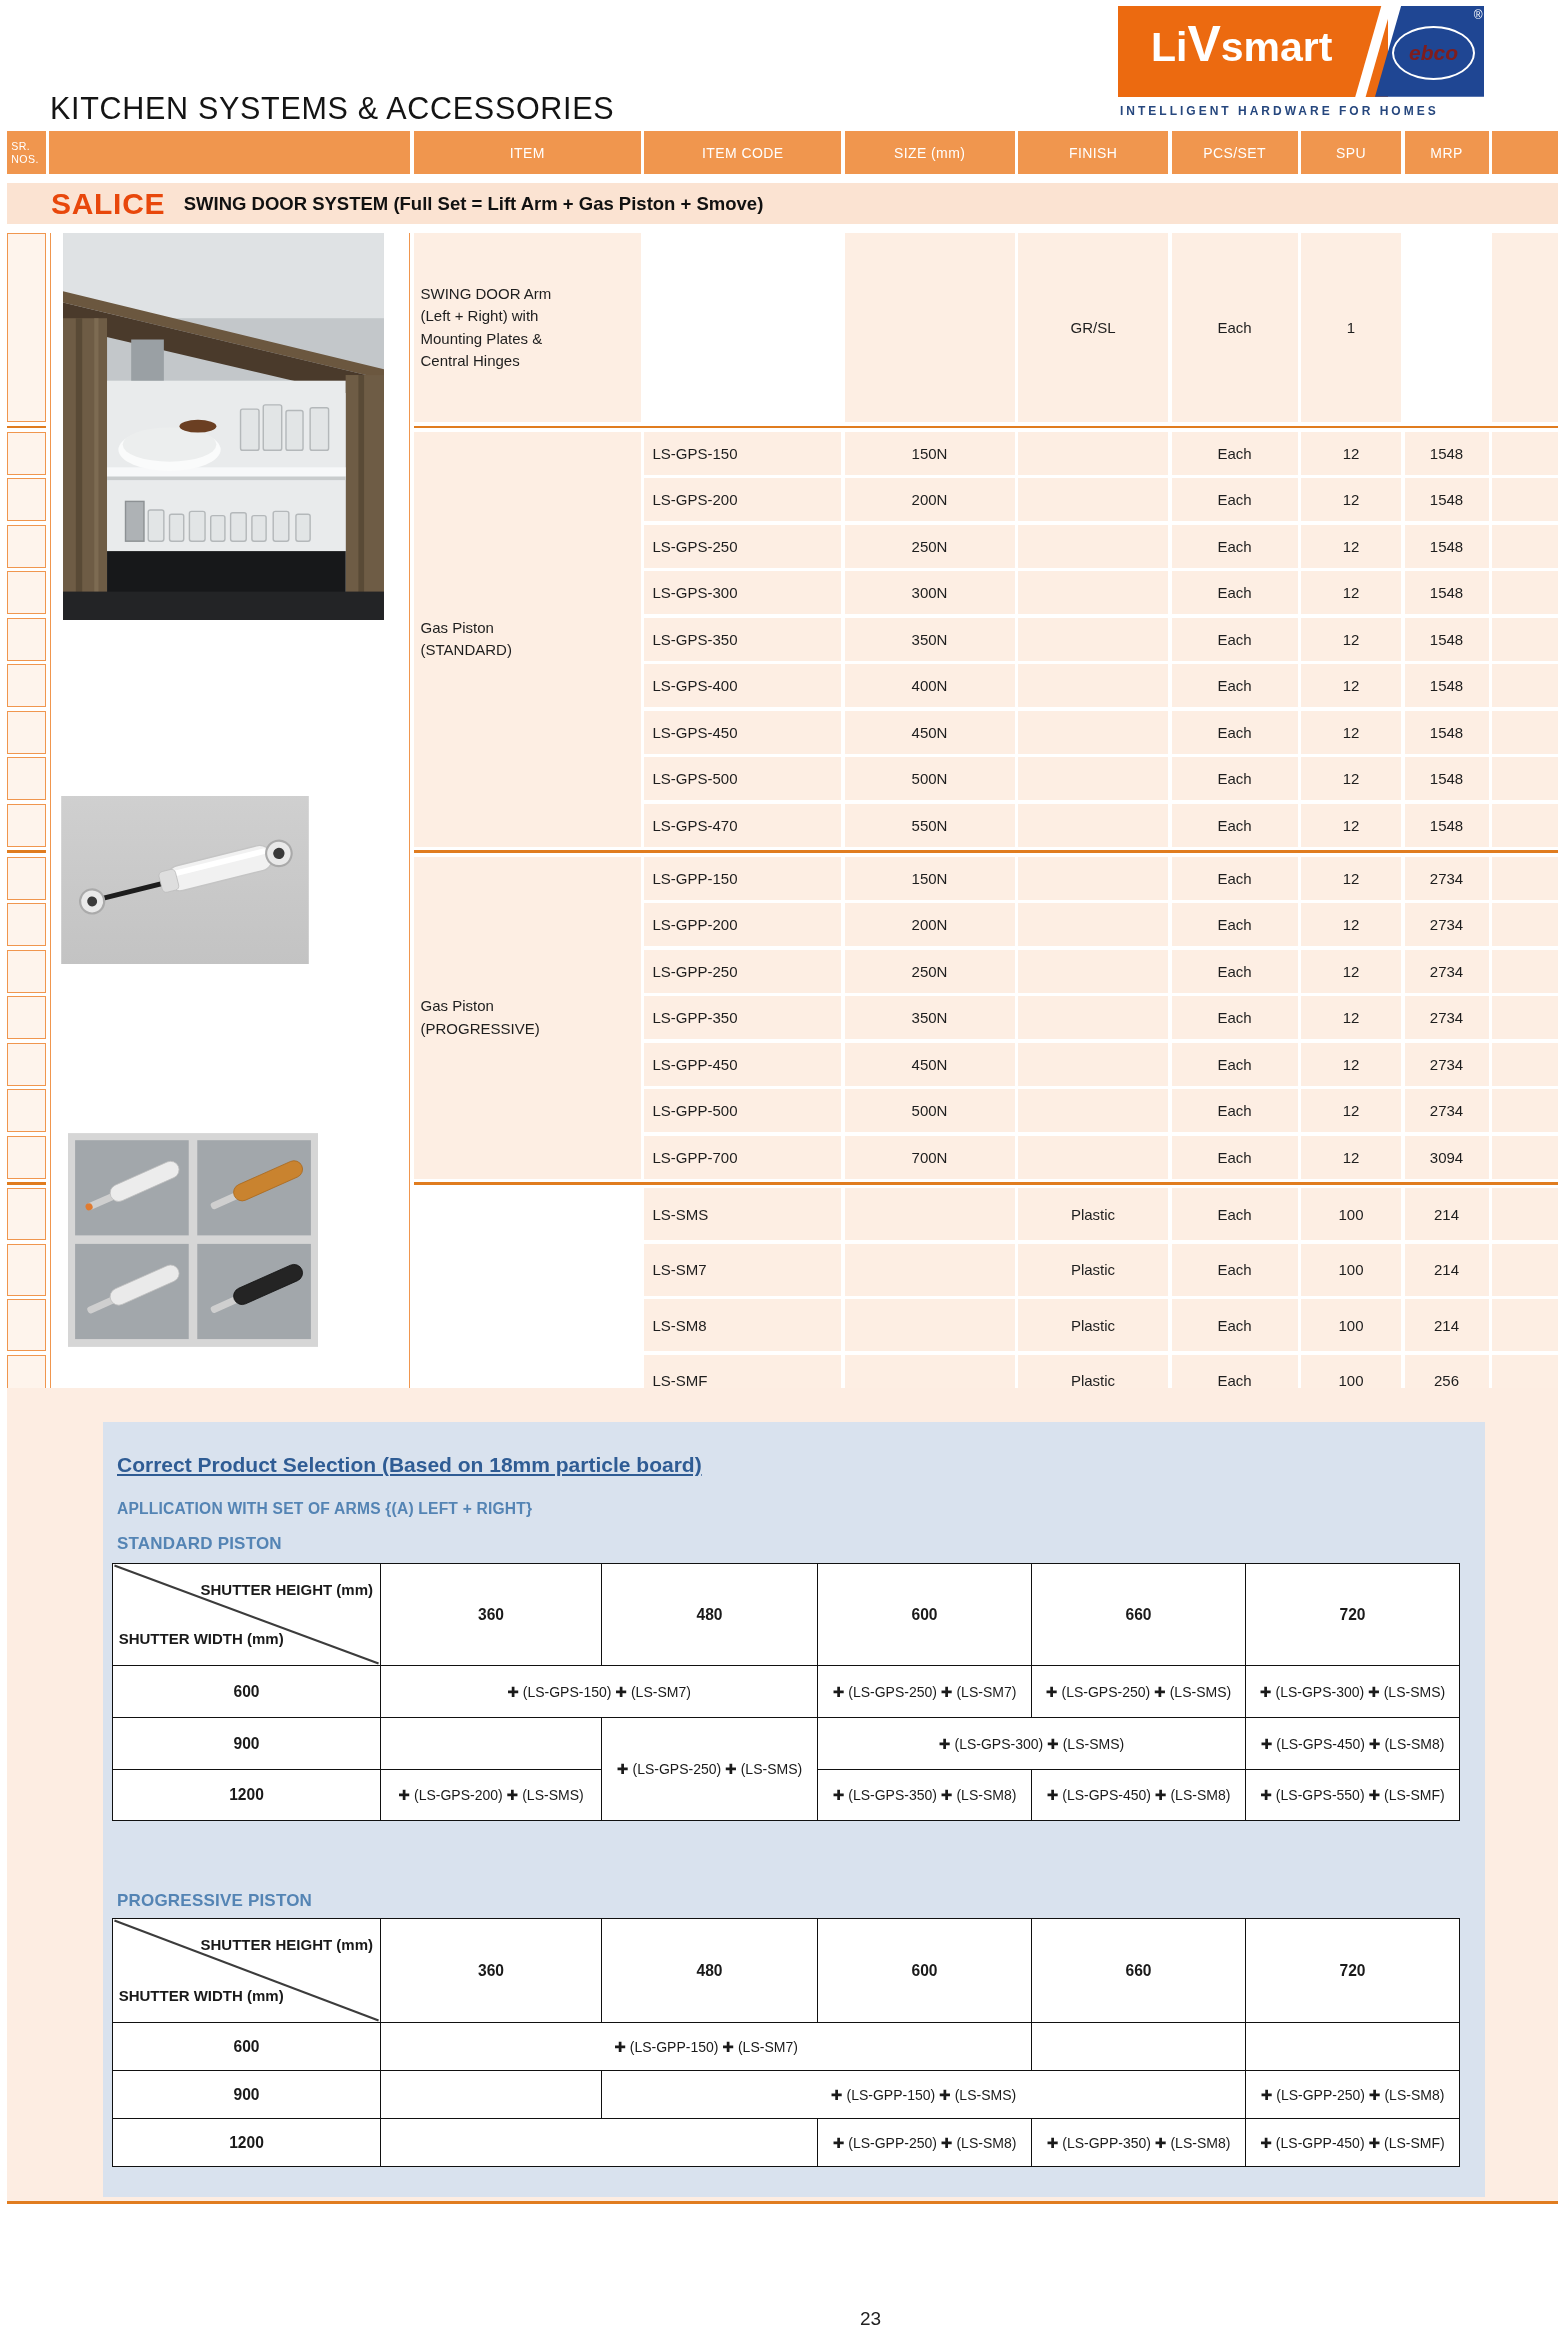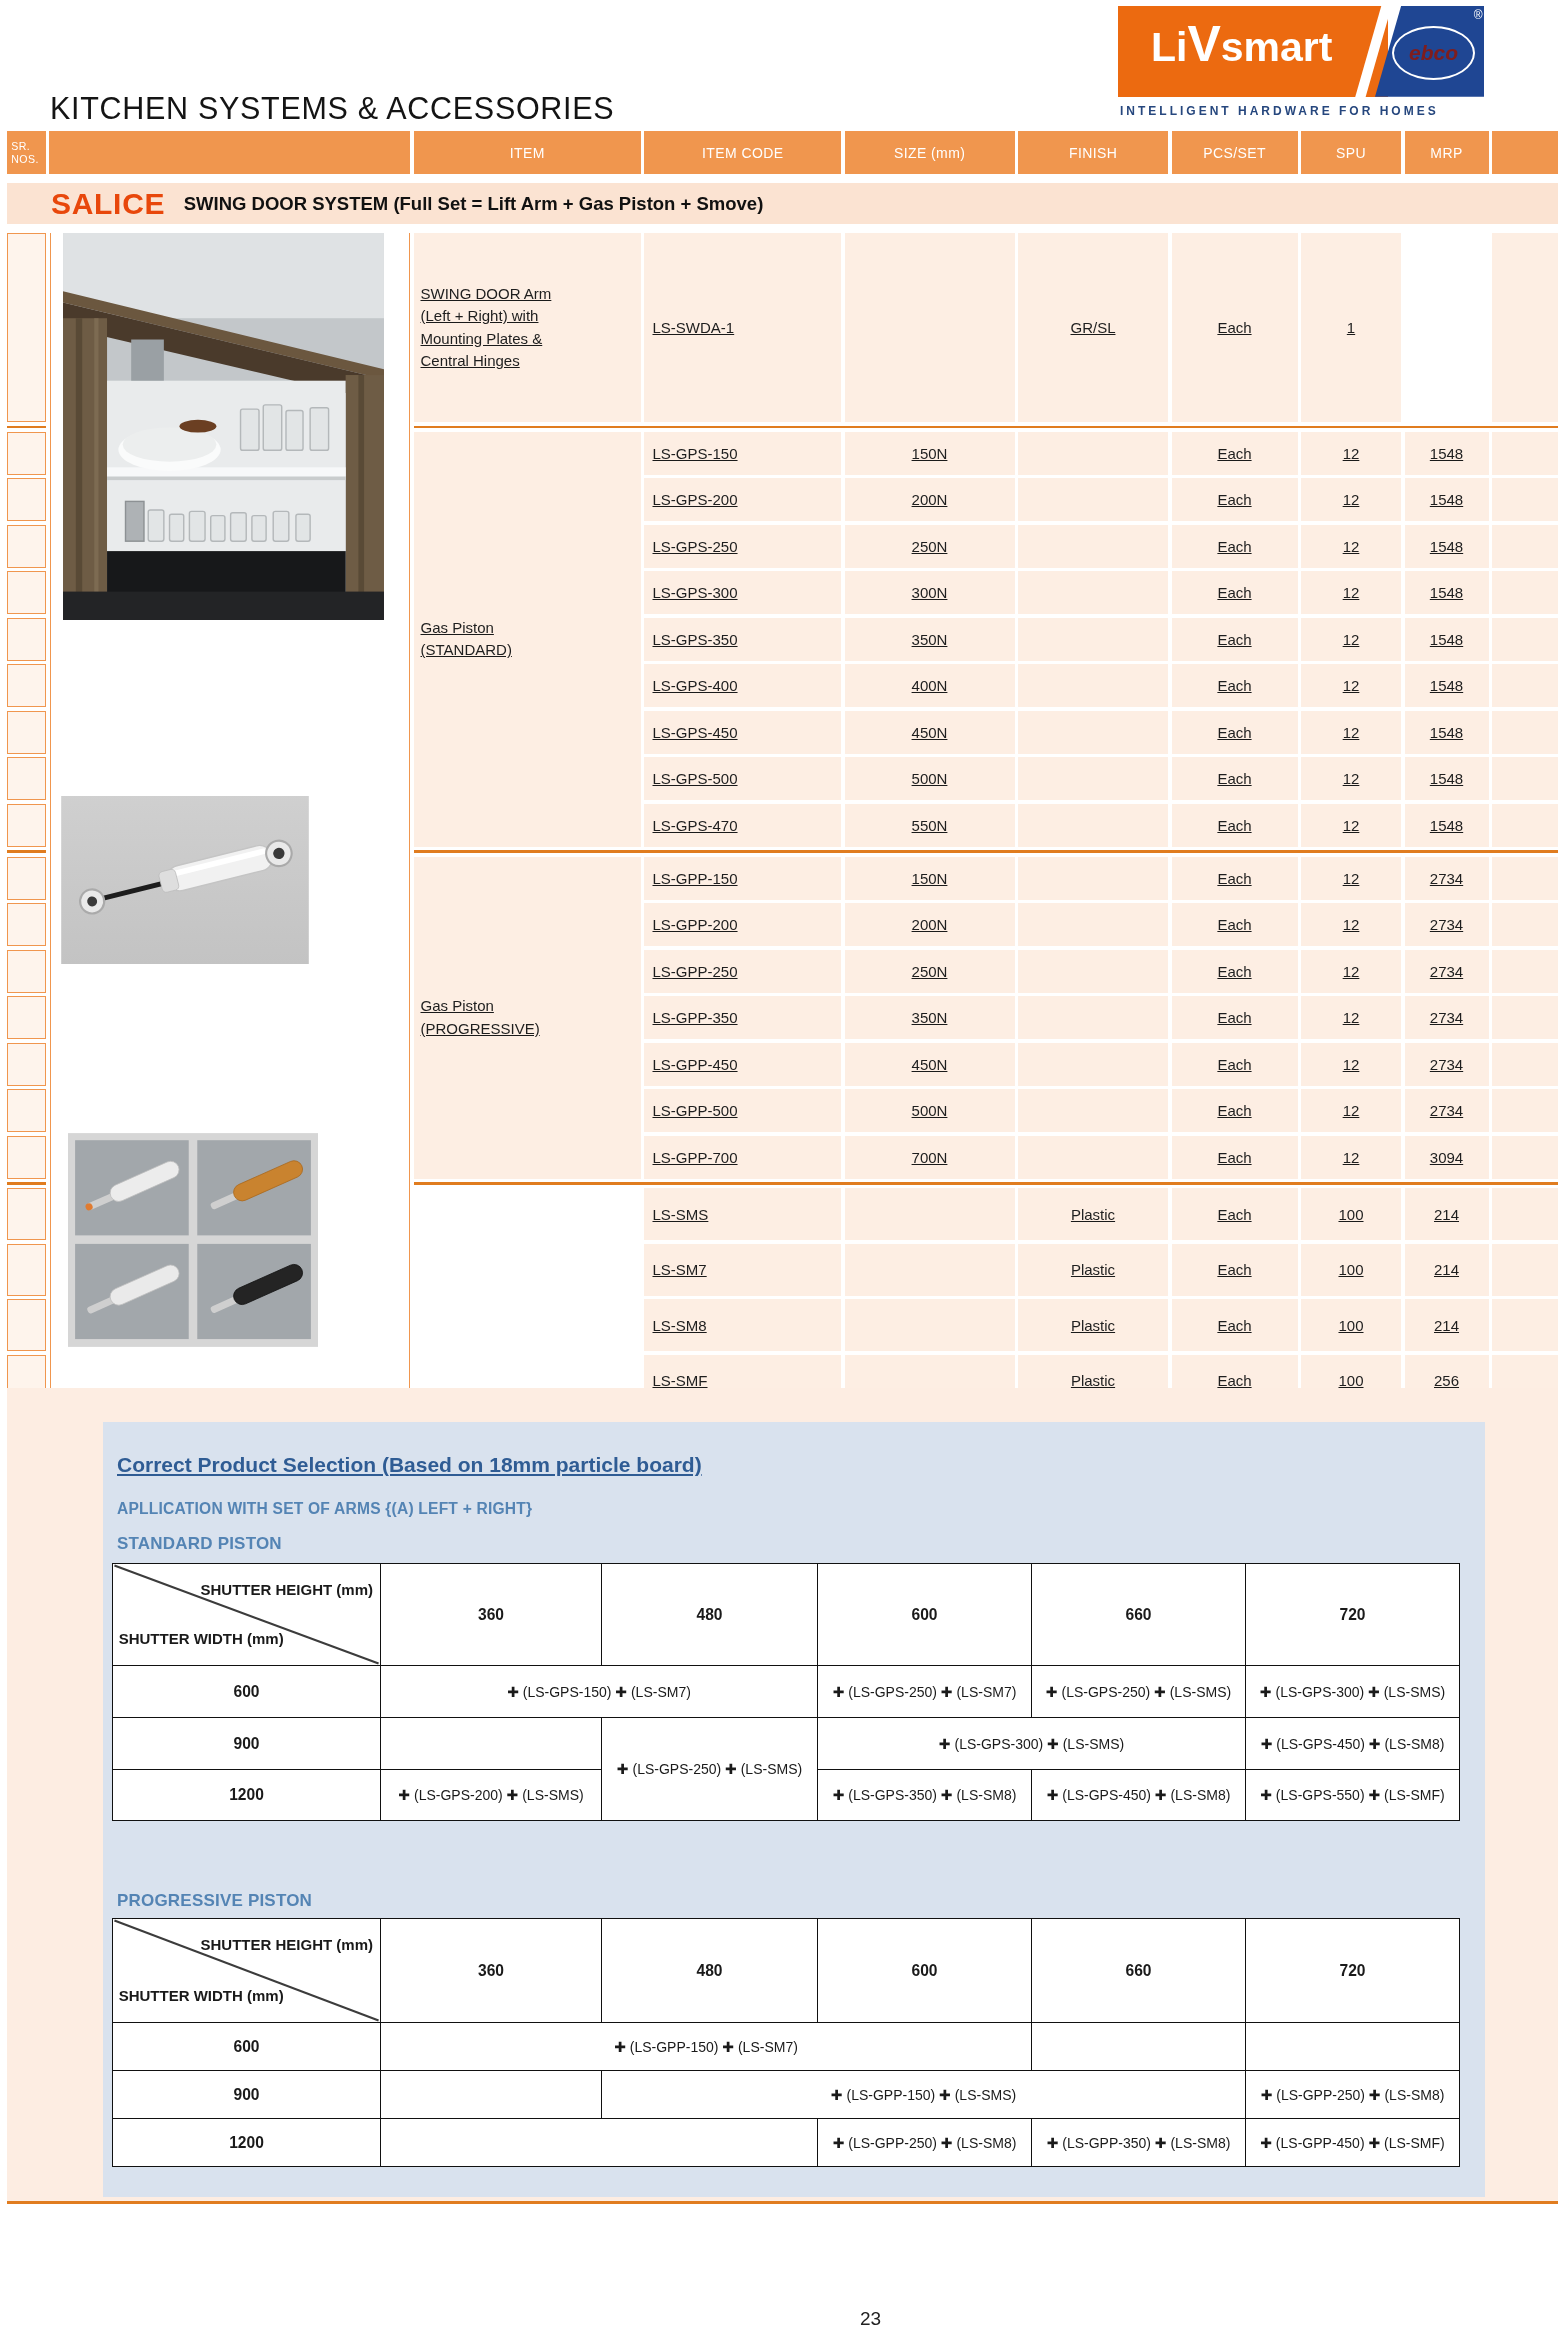--- a/index.html
+++ b/index.html
@@ -32,21 +32,21 @@
   .salice{font-size:30px;font-weight:800;color:#E8470B;letter-spacing:0.7px;}
   .banner-txt{font-size:18.5px;font-weight:600;color:#111;}
 
   .data{display:flex;gap:3.5px;}
   .sr-grid{width:39px;display:grid;grid-template-columns:39px;row-gap:3.5px;
            grid-template-rows:189px 2.8px repeat(9,43px) 2.8px repeat(7,43px) 2.8px repeat(4,52px);}
   .sr-cell{background:#FEF4EC;border:1.4px solid #F0964E;box-sizing:border-box;}
   .img-col{width:361px;position:relative;background:#ffffff;border-left:1.4px solid #F0964E;border-right:1.4px solid #F0964E;box-sizing:border-box;}
   .grid{display:grid;width:1145px;column-gap:3.5px;row-gap:3.5px;
         grid-template-columns:227px 197px 170px 150px 126px 100px 84px 66px;
-        grid-template-rows:189px 2.8px repeat(9,43px) 2.8px repeat(7,43px) 2.8px repeat(4,52px);text-decoration:underline;}
+        grid-template-rows:189px 2.8px repeat(9,43px) 2.8px repeat(7,43px) 2.8px repeat(4,52px);}
   .cell{background:#FDEEE3;display:flex;align-items:center;justify-content:center;font-size:15px;color:#1e1e1e;}
   .left{justify-content:flex-start;padding-left:8.5px;box-sizing:border-box;}
   .item-cell{justify-content:flex-start;padding-left:7px;padding-right:65px;box-sizing:border-box;
              white-space:pre-line;line-height:1.5;}
   .divider{background:#E07C1F;grid-column:1/-1;}
   .sr-div{background:#E07C1F;}
 
   
   .peach-band{position:absolute;left:7px;top:1388px;width:1551px;height:813px;background:#FDEDE2;border-bottom:3.5px solid #E07C1F;}
   .blue-box{position:absolute;left:103px;top:1422px;width:1382px;height:775px;background:#D9E2EE;}
@@ -219,21 +219,20 @@
         <g transform="rotate(-24 262 223)">
           <rect x="196" y="218" width="44" height="10" rx="4" fill="#cfcfcf"></rect>
           <rect x="232" y="210" width="104" height="24" rx="12" fill="#242424" stroke="#111111"></rect>
         </g>
       </svg>
     </div>
 
     <div class="grid">
 
       <div class="cell item-cell" style="grid-area:1/1">SWING DOOR Arm (Left + Right) with Mounting Plates &amp; Central Hinges</div>
-      <div class="cell left" style="grid-area:1/2">LS-SWDA-1</div>
       <div class="cell" style="grid-area:1/3"></div>
       <div class="cell" style="grid-area:1/4">GR/SL</div>
       <div class="cell" style="grid-area:1/5">Each</div>
       <div class="cell" style="grid-area:1/6">1</div>
       <div class="cell" style="grid-area:1/8"></div>
 
       <div class="divider" style="grid-row:2"></div>
 
       <div class="cell item-cell" style="grid-area:3/1/12/2">Gas Piston
 (STANDARD)</div>

